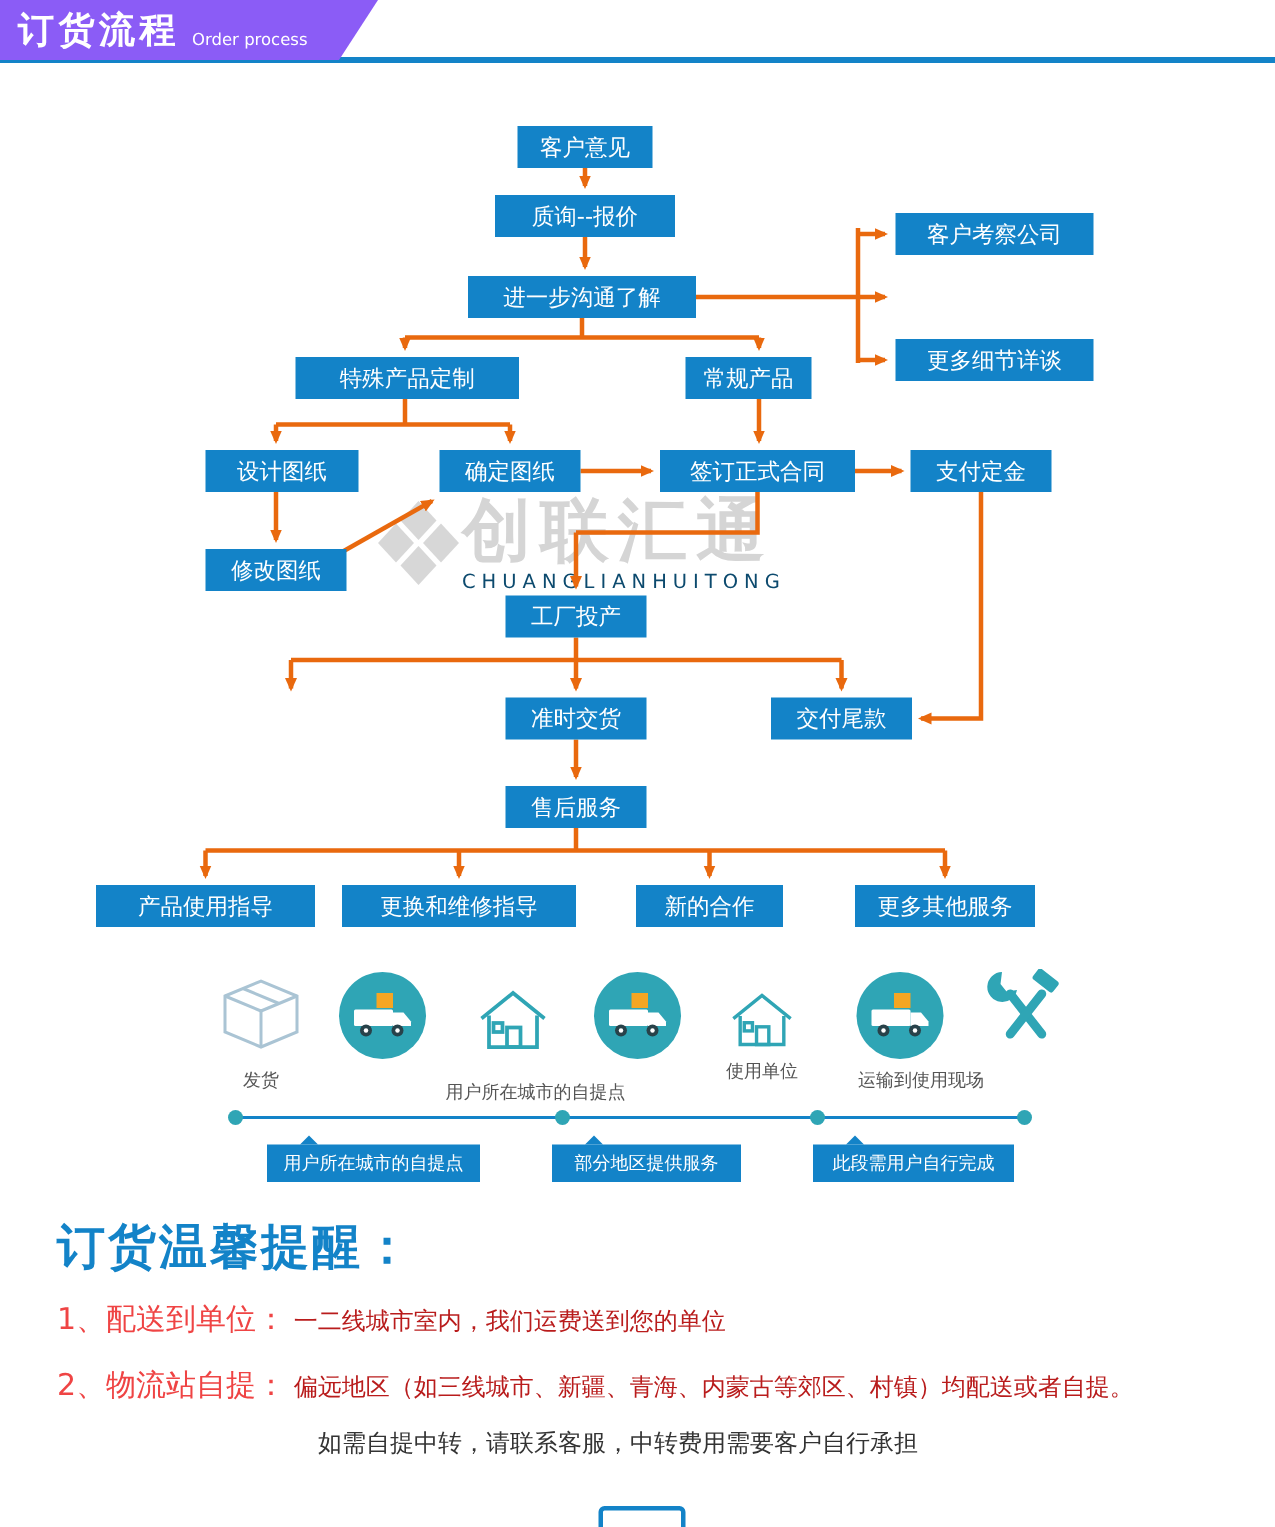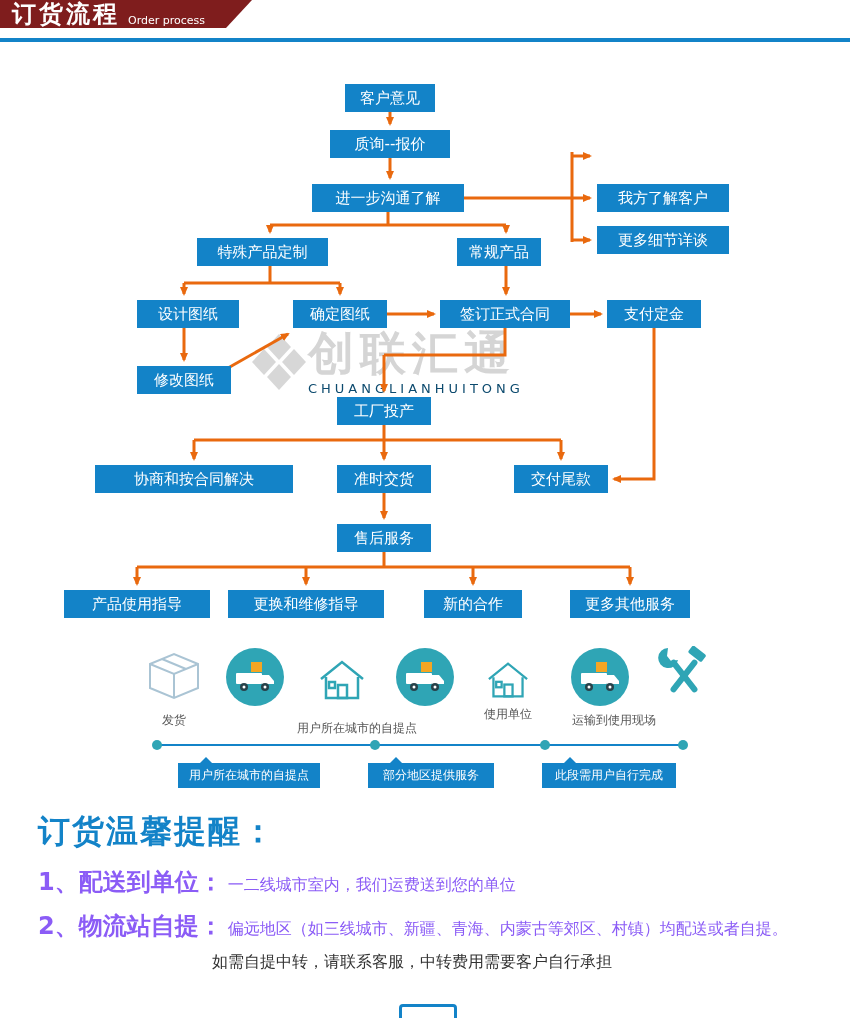--- a/index.html
+++ b/index.html
@@ -1,21 +1,21 @@
 <!DOCTYPE html>
 <html><head>
 <meta charset="utf-8">
 <style>
   html,body{margin:0;padding:0;}
   body{font-family:"DejaVu Sans","Liberation Sans",sans-serif;background:#fff;}
   #stage{position:relative;width:850px;height:1018px;background:#fff;overflow:hidden;}
 
   
   .header-line{position:absolute;left:0;top:38px;width:850px;height:4px;background:#1383c8;}
-  .header-banner{position:absolute;left:0;top:0;width:252px;height:28px;background:#7f1d1d;
+  .header-banner{position:absolute;left:0;top:0;width:252px;height:40px;background:#8b5cf6;
     clip-path:polygon(0 0,100% 0,calc(100% - 26px) 100%,0 100%);
     display:flex;align-items:center;padding-left:12px;box-sizing:border-box;}
   .h-zh{color:#fff;font-size:24px;font-weight:bold;letter-spacing:3px;}
   .h-en{color:#fff;font-size:11px;margin-left:8px;margin-top:12px;}
 
   
   .fbox{position:absolute;height:28px;background:#1383c8;color:#fff;display:flex;align-items:center;
     justify-content:center;font-size:15px;white-space:nowrap;z-index:3;}
 
   .arrows{position:absolute;left:0;top:0;z-index:2;pointer-events:none;}
@@ -33,22 +33,22 @@
   .tline{position:absolute;left:155px;top:744px;width:530px;height:2px;background:#1383c8;z-index:2;}
   .dot{position:absolute;width:10px;height:10px;border-radius:50%;background:#2fa5b5;z-index:3;}
   .seg{position:absolute;height:25px;background:#1383c8;color:#fff;font-size:12px;display:flex;
     align-items:center;justify-content:center;z-index:3;}
   .tri{position:absolute;left:22px;top:-6px;width:0;height:0;border-left:6px solid transparent;
     border-right:6px solid transparent;border-bottom:6px solid #1383c8;}
 
   
   .notes-title{position:absolute;left:38px;top:810px;font-size:32px;font-weight:bold;color:#1383c8;letter-spacing:2px;}
   .note-line{position:absolute;white-space:nowrap;}
-  .note-label{color:#8b5cf6;font-weight:bold;font-size:24px;}
-  .note-text{color:#8b5cf6;font-size:16px;}
+  .note-label{color:#ef4444;font-weight:normal;font-size:20px;}
+  .note-text{color:#b91c1c;font-size:16px;}
   .note-plain{position:absolute;font-size:16px;color:#333;white-space:nowrap;}
 
   .partial-box{position:absolute;left:399px;top:1004px;width:52px;height:28px;border:3px solid #1383c8;
     border-radius:4px;background:#fff;z-index:3;}
 </style>
 </head>
 <body>
 
 <div id="stage">
 
@@ -104,31 +104,30 @@
       <path marker-end="url(#arw)" d="M137 567 V584"></path>
       <path marker-end="url(#arw)" d="M306 567 V584"></path>
       <path marker-end="url(#arw)" d="M473 567 V584"></path>
       <path marker-end="url(#arw)" d="M630 567 V584"></path>
     </g>
   </svg>
 
   <div class="fbox" style="left:345px;top:84px;width:90px">客户意见</div>
   <div class="fbox" style="left:330px;top:130px;width:120px">质询--报价</div>
   <div class="fbox" style="left:312px;top:184px;width:152px">进一步沟通了解</div>
-  <div class="fbox" style="left:597px;top:184px;width:132px">我方了解客户</div>
+  <div class="fbox" style="left:597px;top:142px;width:132px">客户考察公司</div>
   <div class="fbox" style="left:597px;top:226px;width:132px">更多细节详谈</div>
-  <div class="fbox" style="left:197px;top:238px;width:131px">特殊产品定制</div>
+  <div class="fbox" style="left:197px;top:238px;width:149px">特殊产品定制</div>
   <div class="fbox" style="left:457px;top:238px;width:84px">常规产品</div>
   <div class="fbox" style="left:137px;top:300px;width:102px">设计图纸</div>
   <div class="fbox" style="left:293px;top:300px;width:94px">确定图纸</div>
   <div class="fbox" style="left:440px;top:300px;width:130px">签订正式合同</div>
   <div class="fbox" style="left:607px;top:300px;width:94px">支付定金</div>
   <div class="fbox" style="left:137px;top:366px;width:94px">修改图纸</div>
   <div class="fbox" style="left:337px;top:397px;width:94px">工厂投产</div>
-  <div class="fbox" style="left:95px;top:465px;width:198px">协商和按合同解决</div>
   <div class="fbox" style="left:337px;top:465px;width:94px">准时交货</div>
   <div class="fbox" style="left:514px;top:465px;width:94px">交付尾款</div>
   <div class="fbox" style="left:337px;top:524px;width:94px">售后服务</div>
   <div class="fbox" style="left:228px;top:590px;width:156px">更换和维修指导</div>
   <div class="fbox" style="left:64px;top:590px;width:146px">产品使用指导</div>
   <div class="fbox" style="left:424px;top:590px;width:98px">新的合作</div>
   <div class="fbox" style="left:570px;top:590px;width:120px">更多其他服务</div>
 
   <div class="icon" style="left:146px;top:648px">
     <svg width="56" height="52" viewBox="0 0 56 52">

